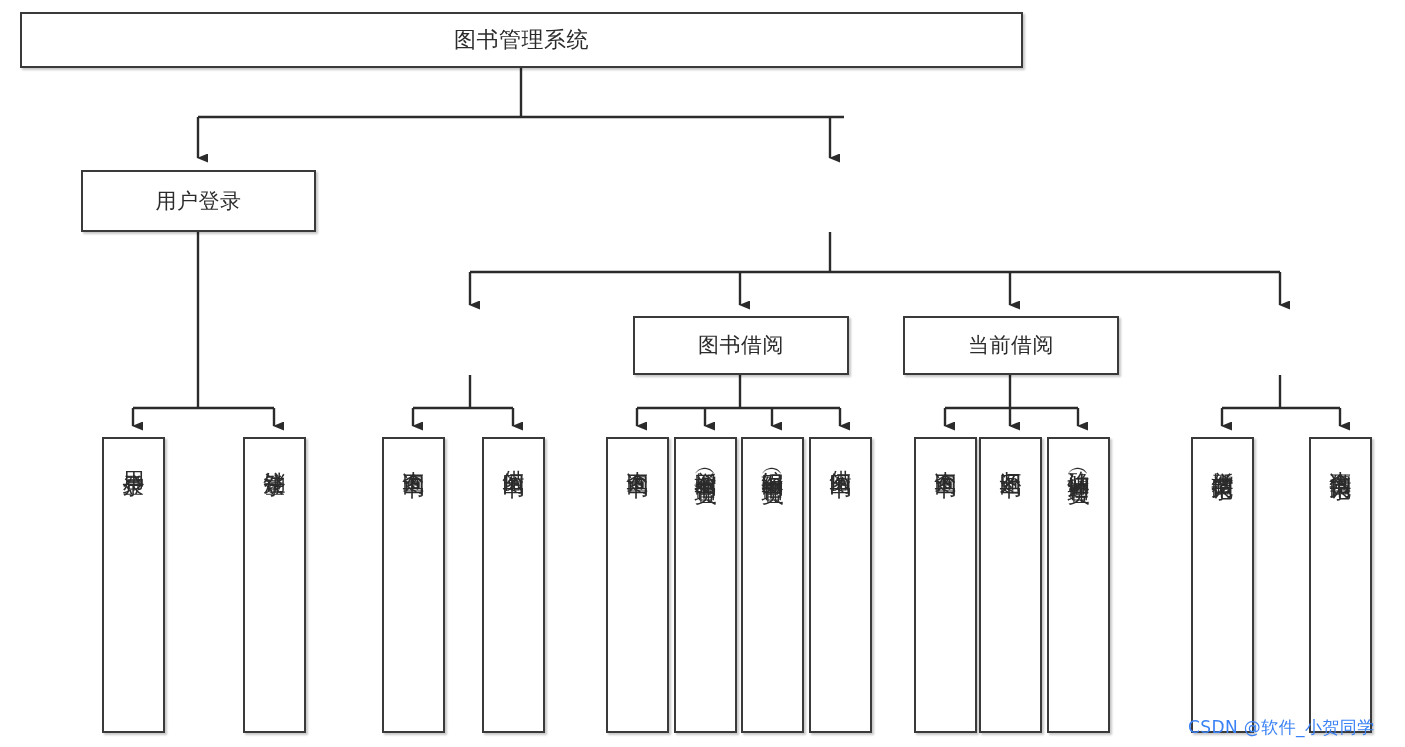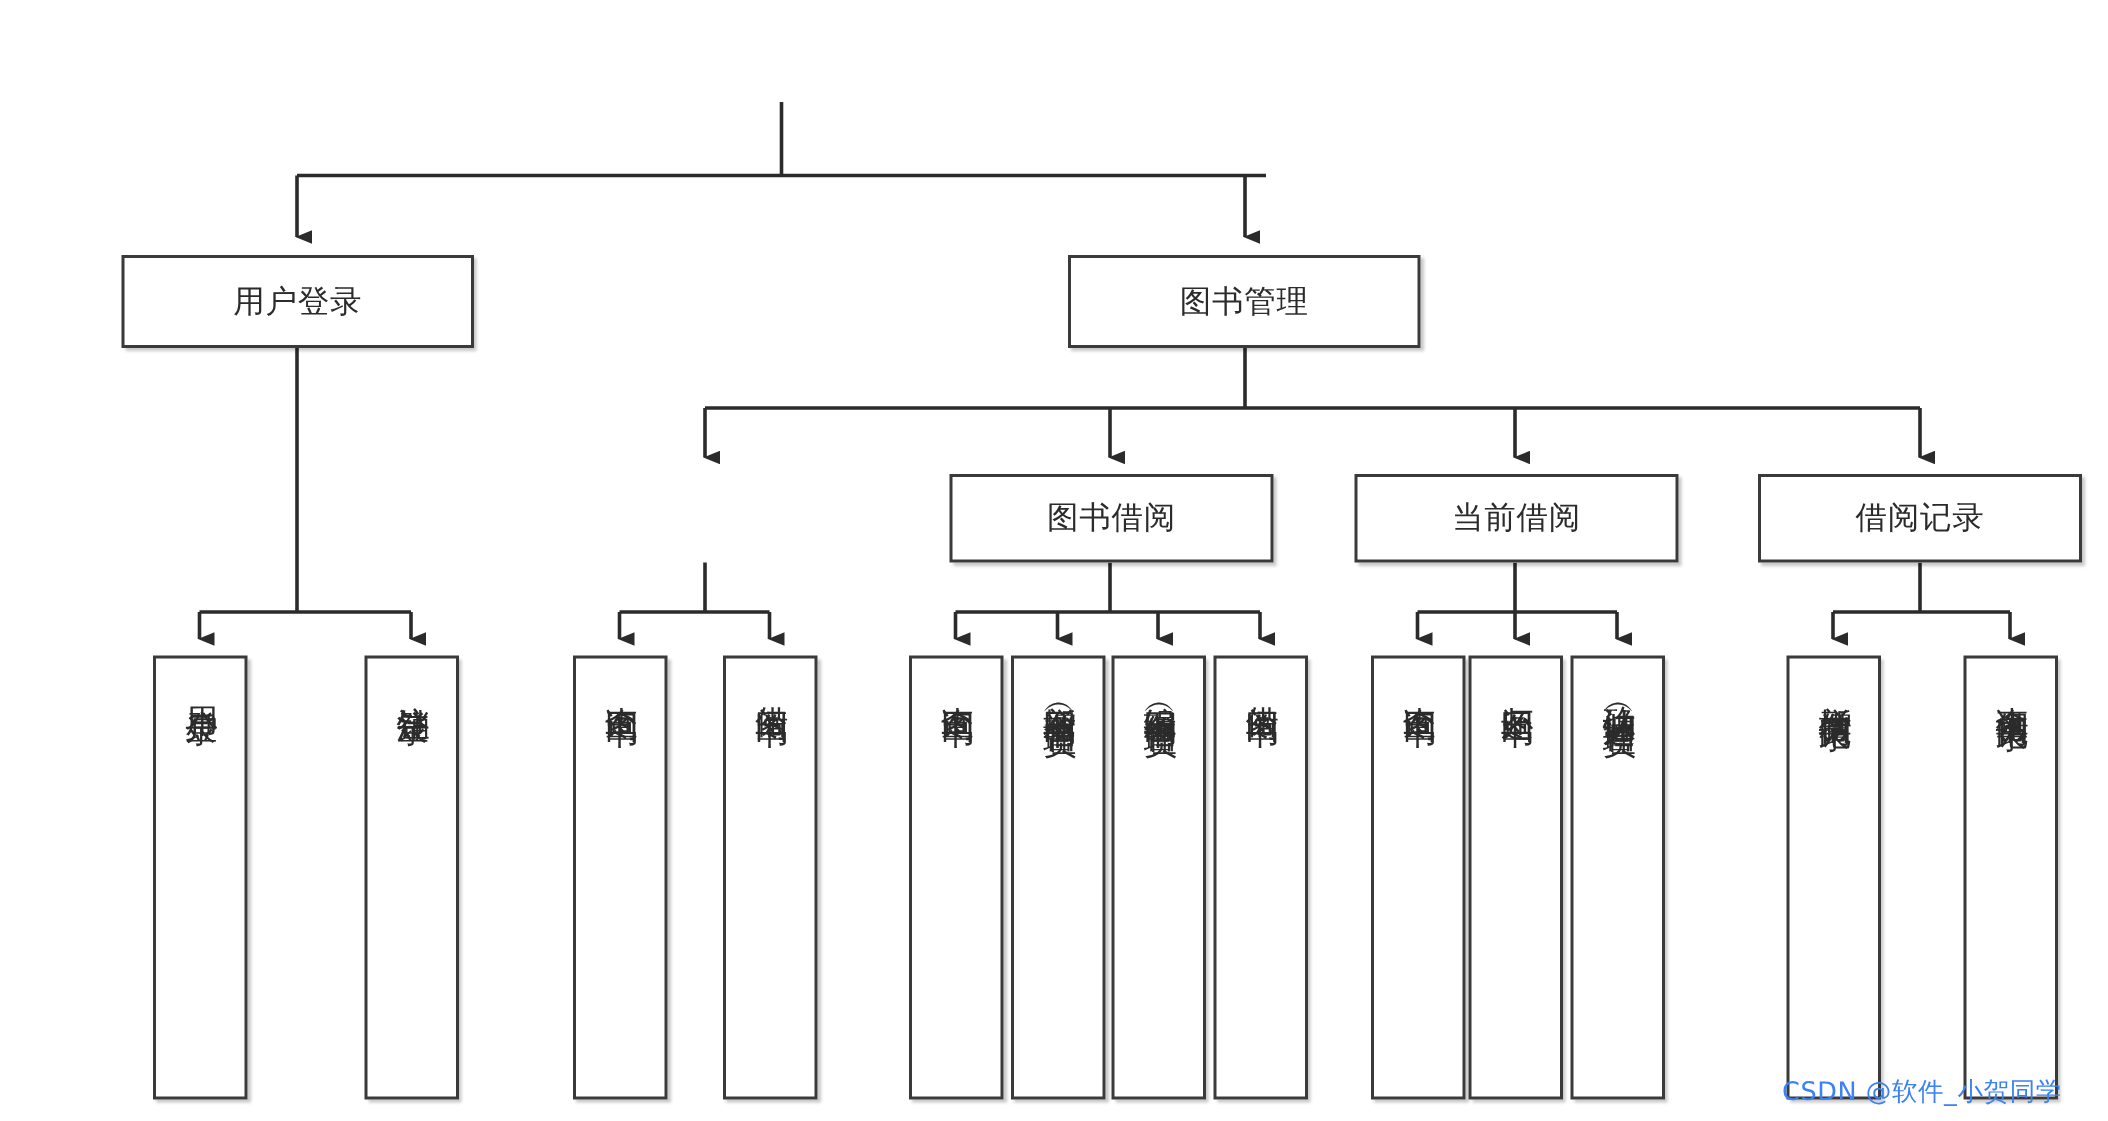--- a/index.html
+++ b/index.html
@@ -121,36 +121,33 @@
       <path d="M1010,408 L1010,426" marker-end="url(#arrowhead)"></path>
       <path d="M1078,408 L1078,426" marker-end="url(#arrowhead)"></path>
 
       <path d="M1280,375 L1280,408"></path>
       <path d="M1222,408 L1340,408"></path>
       <path d="M1222,408 L1222,426" marker-end="url(#arrowhead)"></path>
       <path d="M1340,408 L1340,426" marker-end="url(#arrowhead)"></path>
     </g>
   </svg>
 
+  <div class="node root horizontal" style="left:20px; top:12px; width:1003px; height:56px;">
+    <span class="node-label">图书管理系统</span>
+  </div>
 
   <div class="node horizontal" style="left:81px; top:170px; width:235px; height:62px;">
     <span class="node-label">用户登录</span>
-  </div>
-  <div class="node horizontal" style="left:712px; top:170px; width:235px; height:62px;">
-    <span class="node-label">图书管理</span>
   </div>
 
   <div class="node horizontal" style="left:633px; top:316px; width:216px; height:59px;">
     <span class="node-label">图书借阅</span>
   </div>
   <div class="node horizontal" style="left:903px; top:316px; width:216px; height:59px;">
     <span class="node-label">当前借阅</span>
-  </div>
-  <div class="node horizontal" style="left:1172px; top:316px; width:216px; height:59px;">
-    <span class="node-label">借阅记录</span>
   </div>
 
   <div class="node vertical" style="left:102px; top:437px; width:63px; height:296px;">
     <span class="node-label">用户登录</span>
   </div>
   <div class="node vertical" style="left:243px; top:437px; width:63px; height:296px;">
     <span class="node-label">注销登录</span>
   </div>
 
   <div class="node vertical" style="left:382px; top:437px; width:63px; height:296px;">

